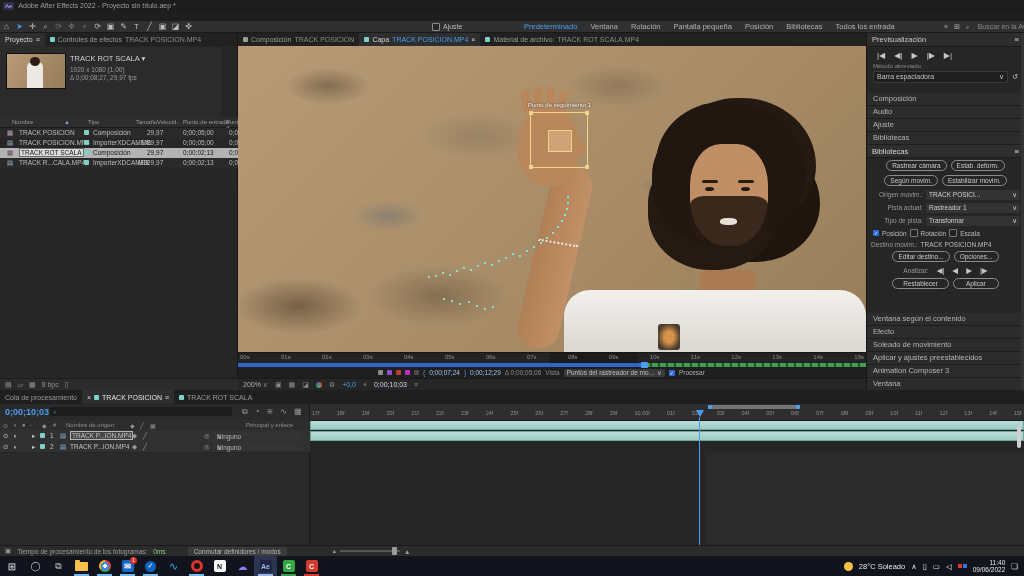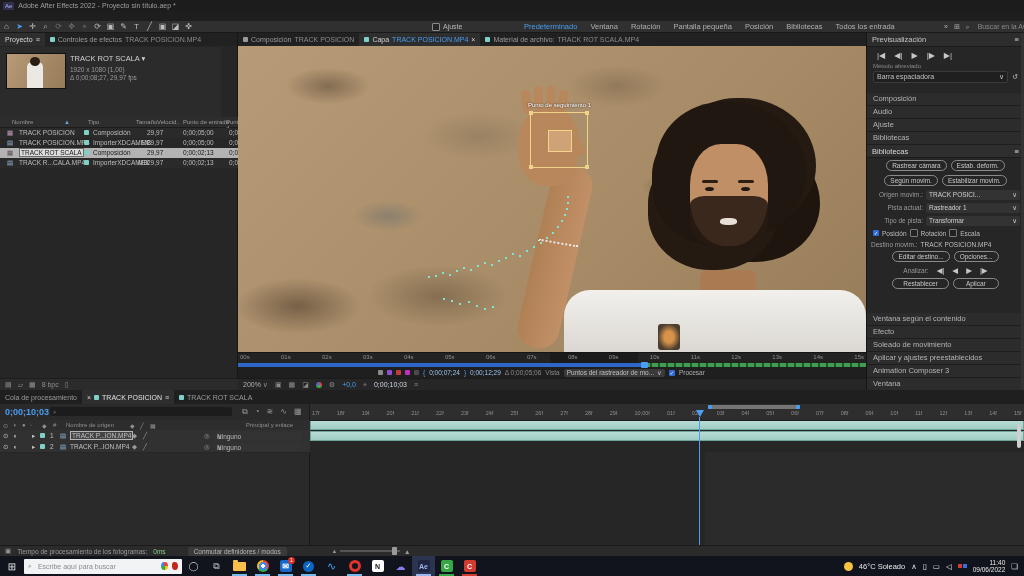--- a/index.html
+++ b/index.html
@@ -655,26 +655,20 @@
         <span class="ztrack">
             <span class="zthumb"></span>
           </span>
         <span>▲</span>
       </span>
     </div>
   </div>
 
   <div class="abs taskbar">
     <div class="tstart">⊞</div>
-    <div class="tbsearch">
-      <span style="color:#70757a">⌕</span>
-      <input style="color: rgb(95, 99, 104);" placeholder="Escribe aquí para buscar">
-      <span class="confetti"></span>
-      <span class="redblob"></span>
-    </div>
     <div class="tbi">
         <span>◯</span>
       </div>
     <div class="tbi">
         <span>⧉</span>
       </div>
     <div class="tbi open">
         <span class="folder"></span>
       </div>
     <div class="tbi open">
@@ -703,21 +697,21 @@
         <span class="sqico" style="background:#1f2440;color:#9db7f0">Ae</span>
       </div>
     <div class="tbi open ug">
         <span class="sqico" style="background:#35a845">C</span>
       </div>
     <div class="tbi open ur">
         <span class="sqico" style="background:#d23b2f">C</span>
       </div>
     <div class="tray">
       <span class="sun"></span>
-      <span>46°C Soleado</span>
+      <span>28°C Soleado</span>
       <span>∧</span>
       <span>▯</span>
       <span>▭</span>
       <span>◁</span>
       <span class="redblue">
           <i style="background:#d23b2f"></i>
           <i style="background:#3a6fd8"></i>
         </span>
       <span class="clockblk">
         <div>11:40</div>

